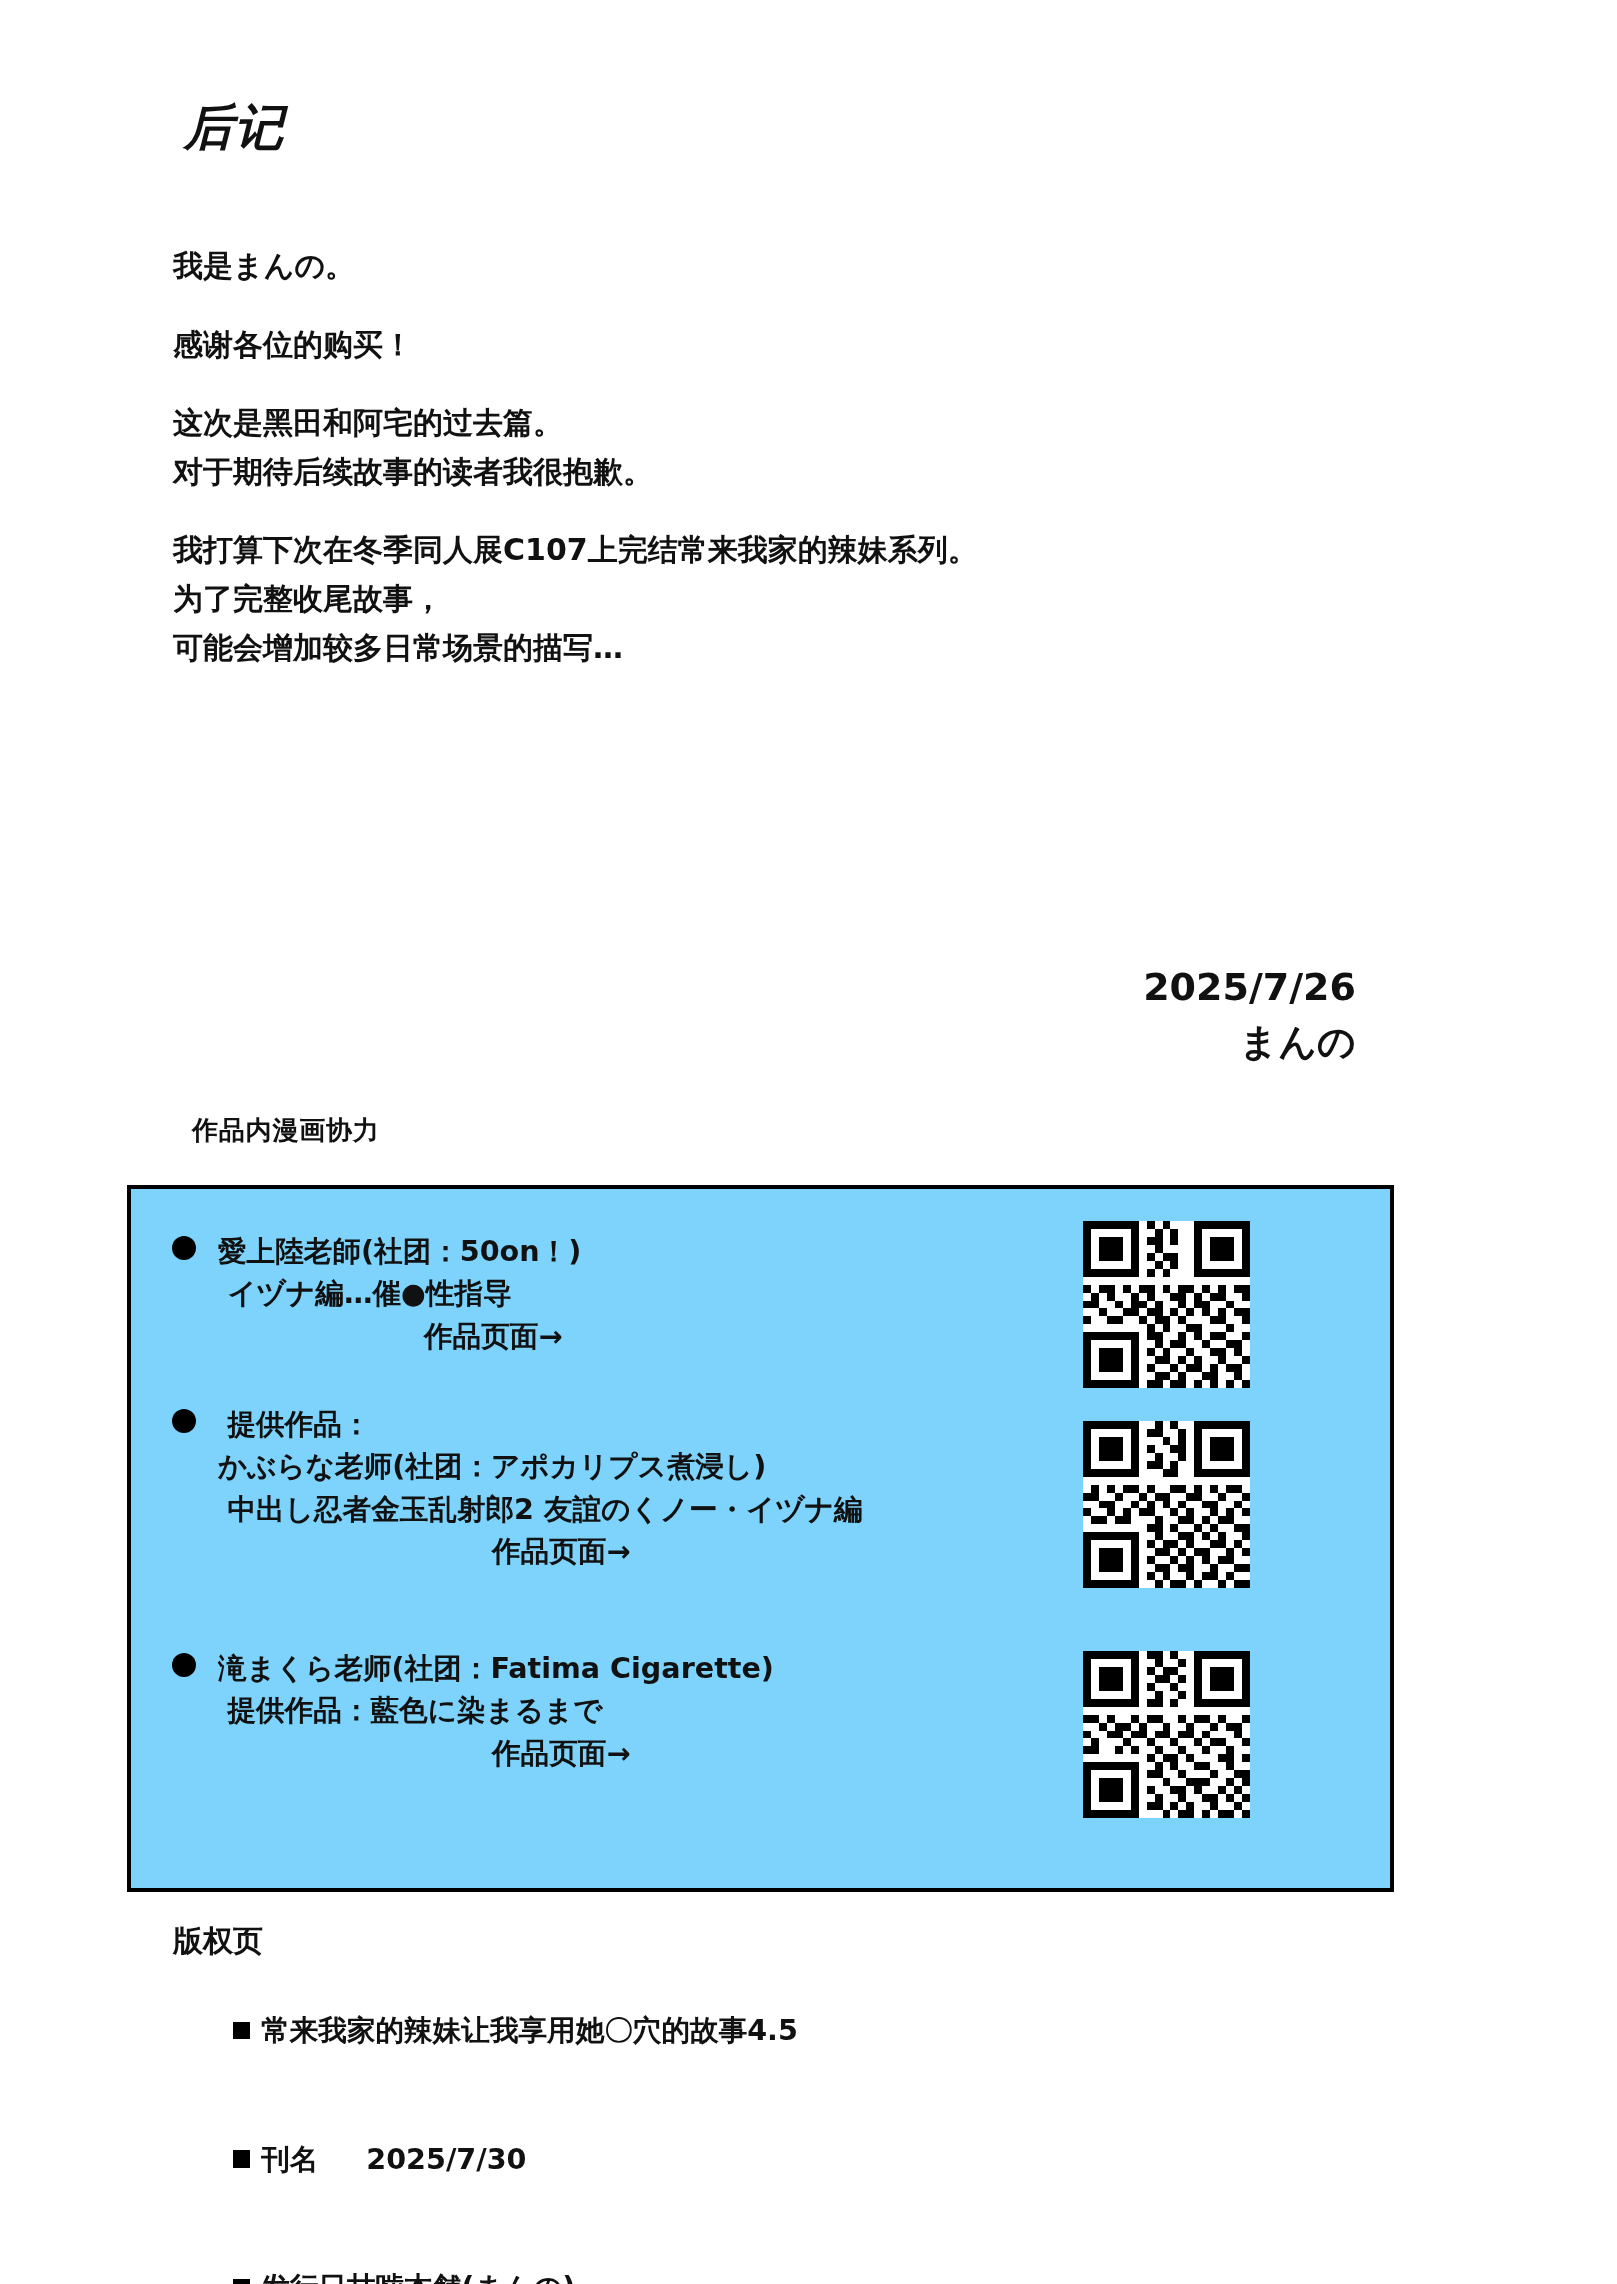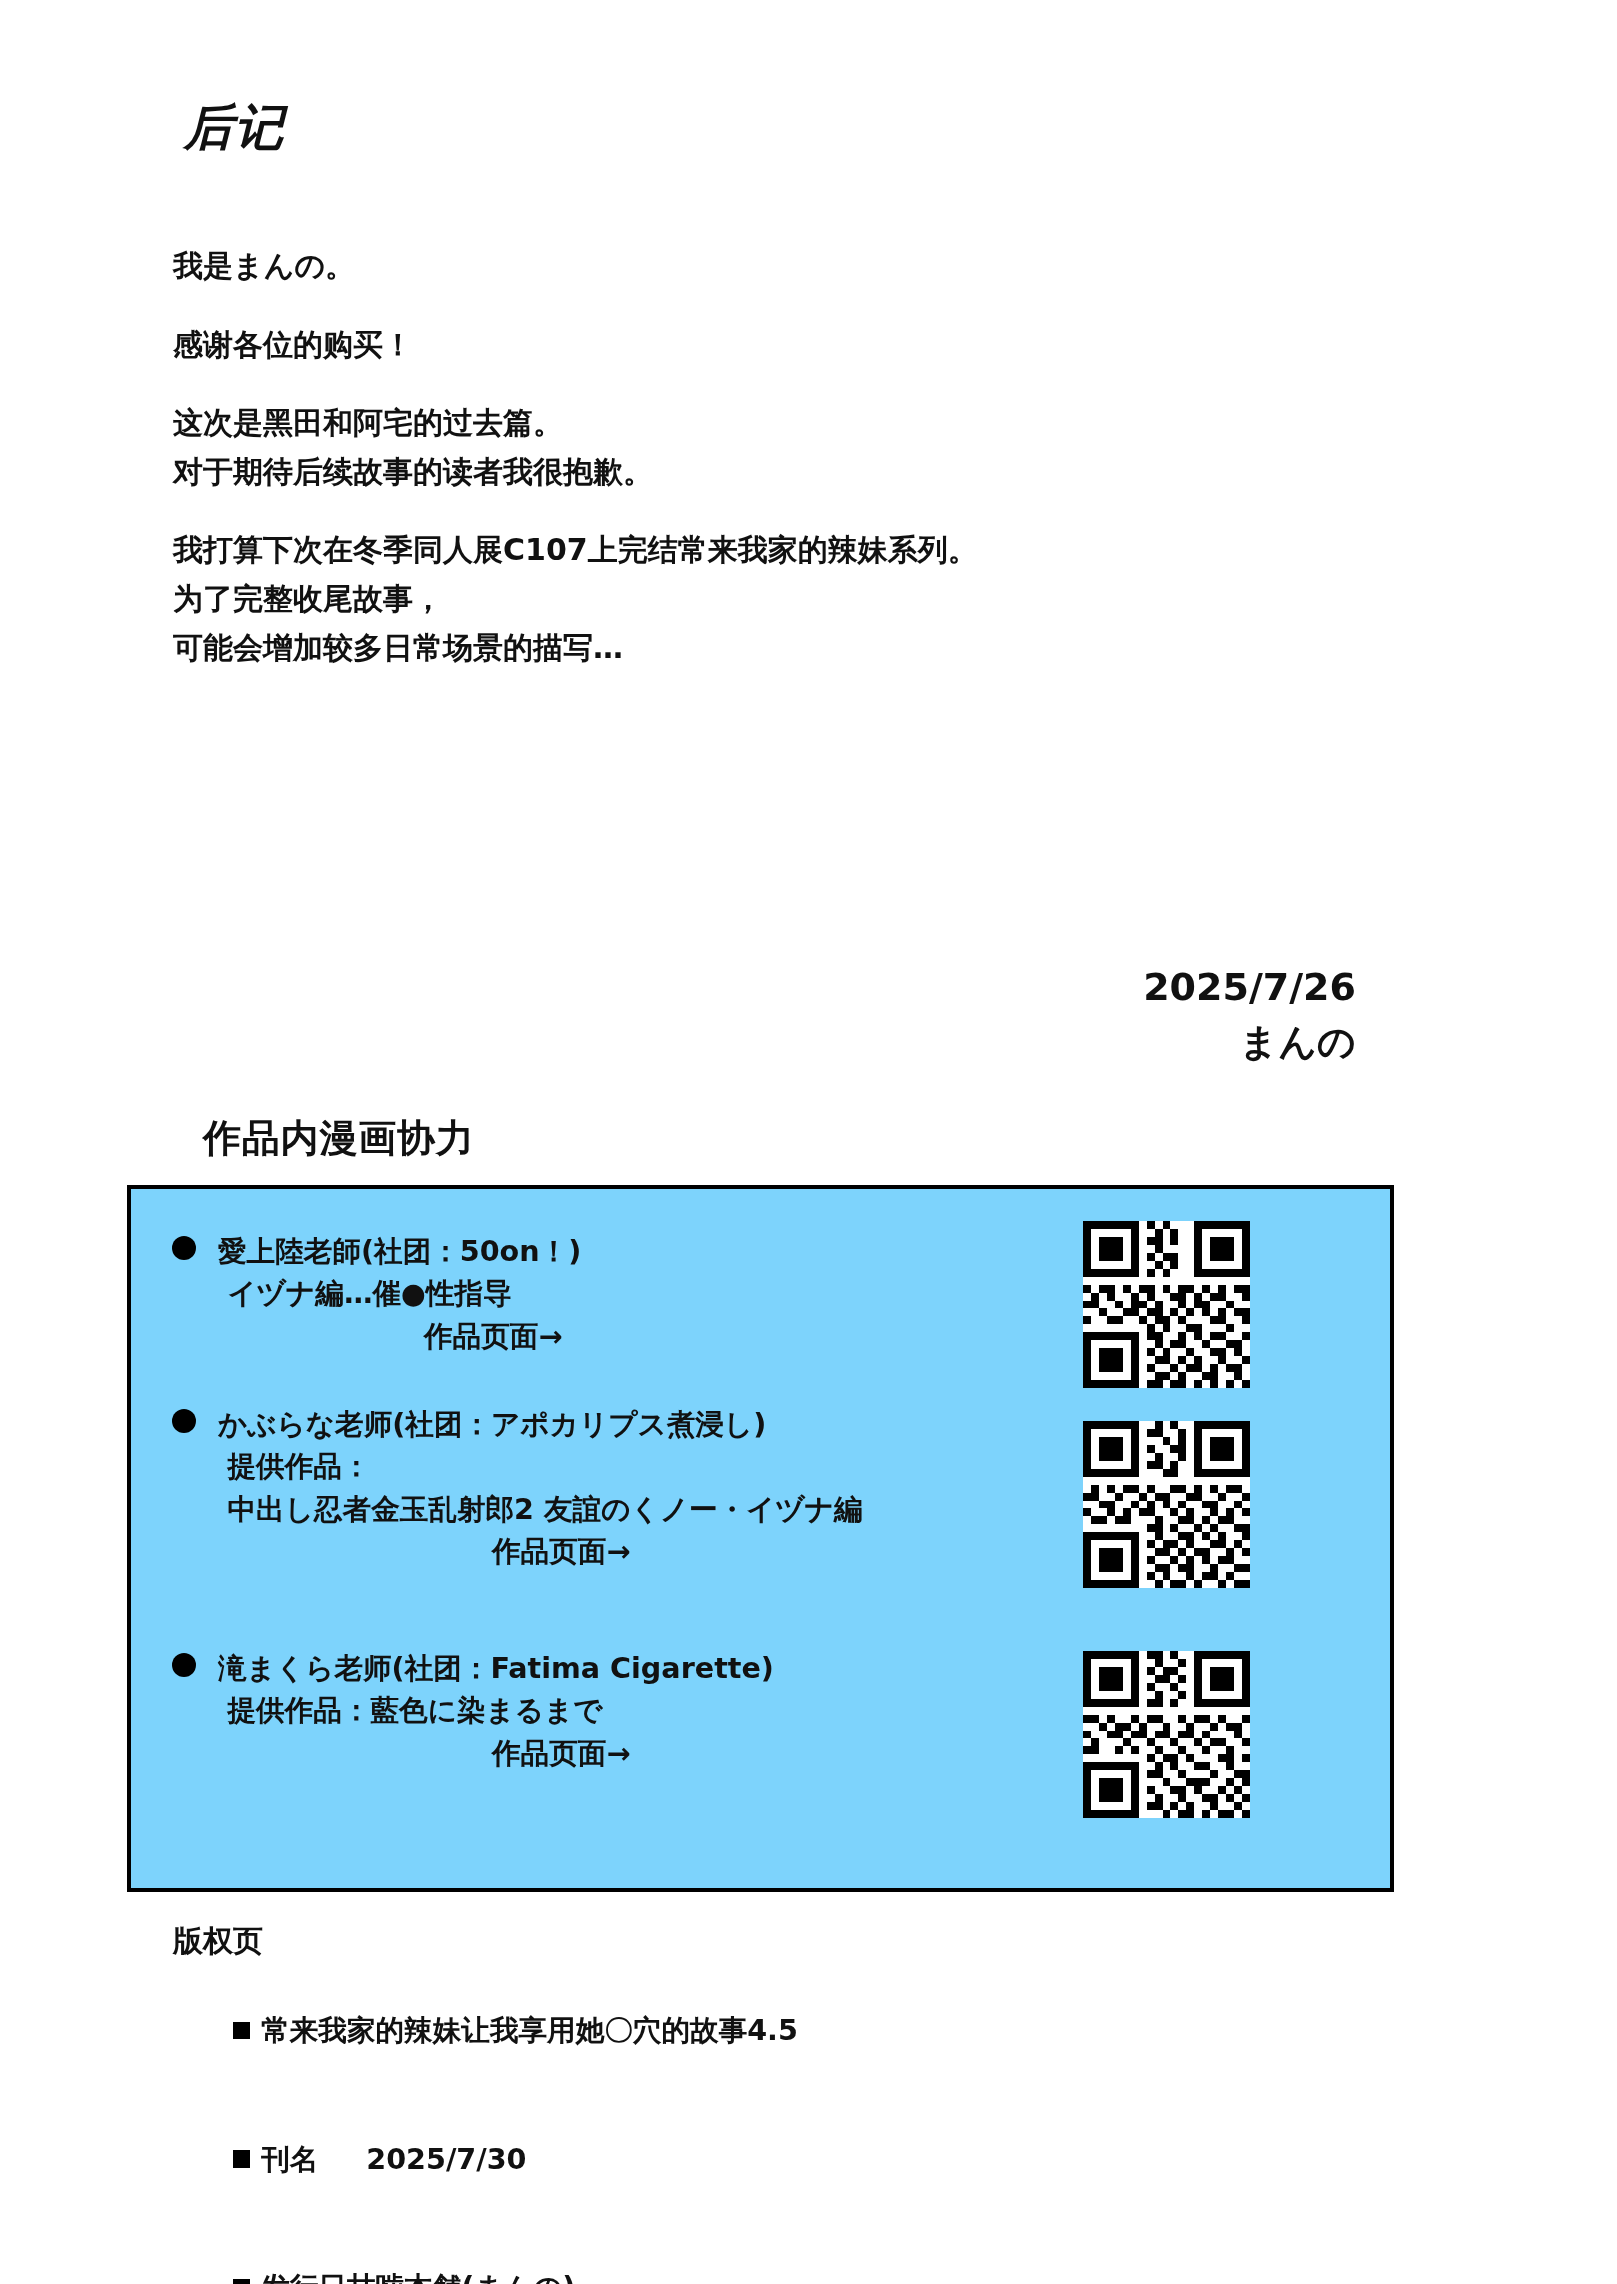--- a/index.html
+++ b/index.html
@@ -61,23 +61,23 @@
     text-align: right;
     font-size: 38px;
     font-weight: 600;
     line-height: 1.45;
   }
   #signature .line { display: block; white-space: pre; }
 
   
   #credits-heading {
     position: absolute;
-    left: 203px;
+    left: 192px;
     top: 1113px;
-    font-size: 38px;
+    font-size: 26px;
     font-weight: 700;
     letter-spacing: 0.8px;
   }
 
   #credits-box {
     position: absolute;
     left: 127px;
     top: 1185px;
     width: 1267px;
     height: 707px;
@@ -196,22 +196,22 @@
       <div class="etext">
         <span class="line">愛上陸老師(社团：50on！)</span>
         <span class="line indent1">イヅナ編…催●性指导</span>
         <span class="line pagelink">作品页面→</span>
       </div>
     </div>
 
     <div class="credit-entry" id="credit-entry-1">
       <span class="bullet"></span>
       <div class="etext">
+        <span class="line indent1">提供作品：</span>
         <span class="line">かぶらな老师(社团：アポカリプス煮浸し)</span>
-        <span class="line indent1">提供作品：</span>
         <span class="line indent1">中出し忍者金玉乱射郎2 友誼のくノー・イヅナ編</span>
         <span class="line pagelink2">作品页面→</span>
       </div>
     </div>
 
     <div class="credit-entry" id="credit-entry-2">
       <span class="bullet"></span>
       <div class="etext">
         <span class="line">滝まくら老师(社团：Fatima Cigarette)</span>
         <span class="line indent1">提供作品：藍色に染まるまで</span>

